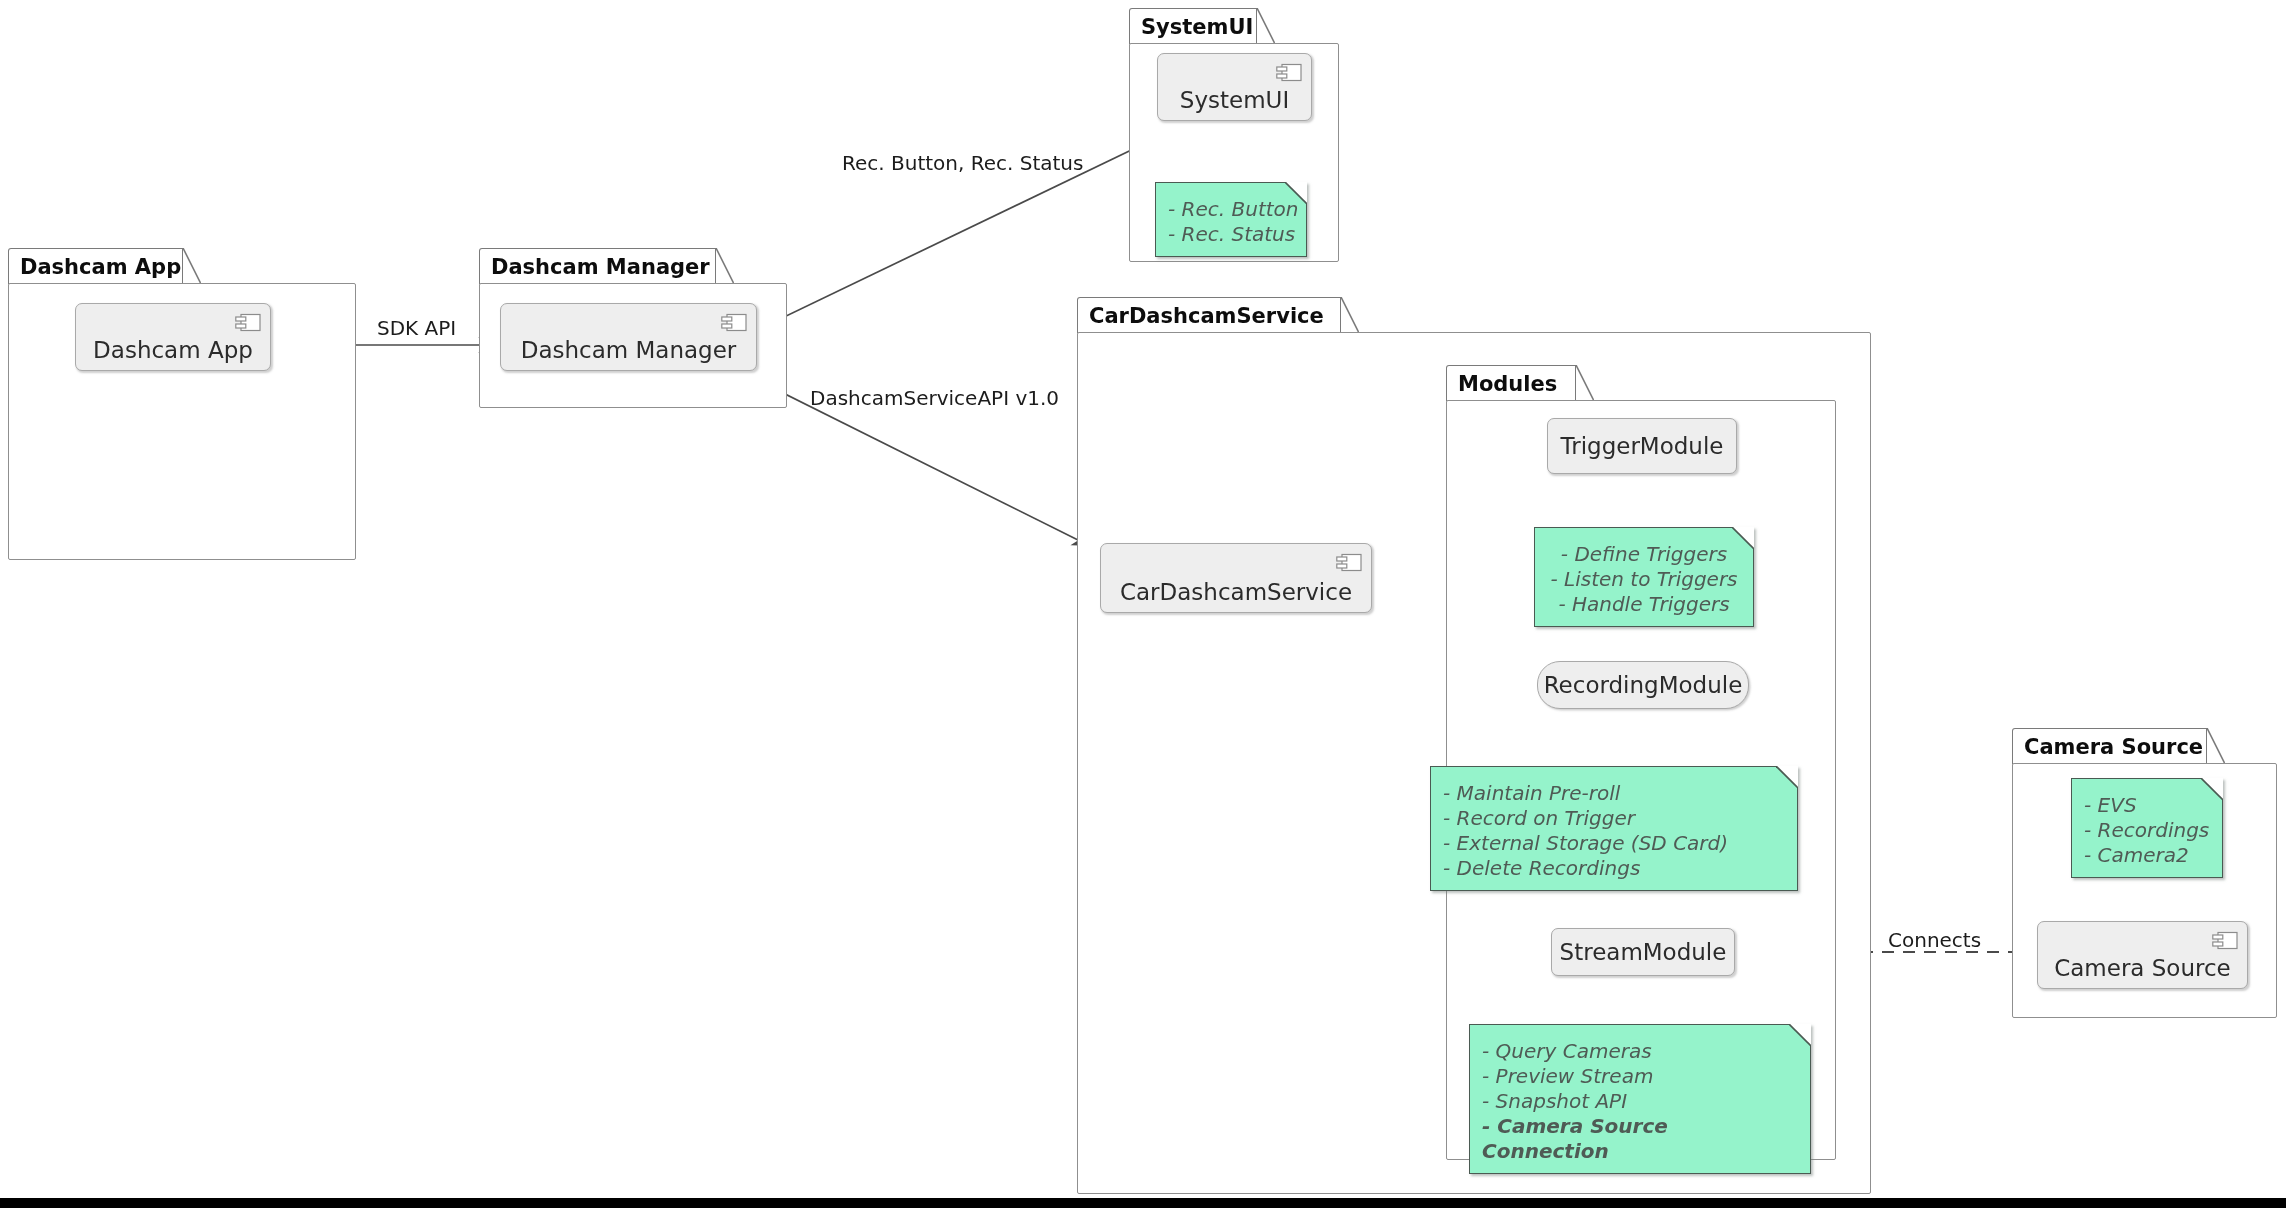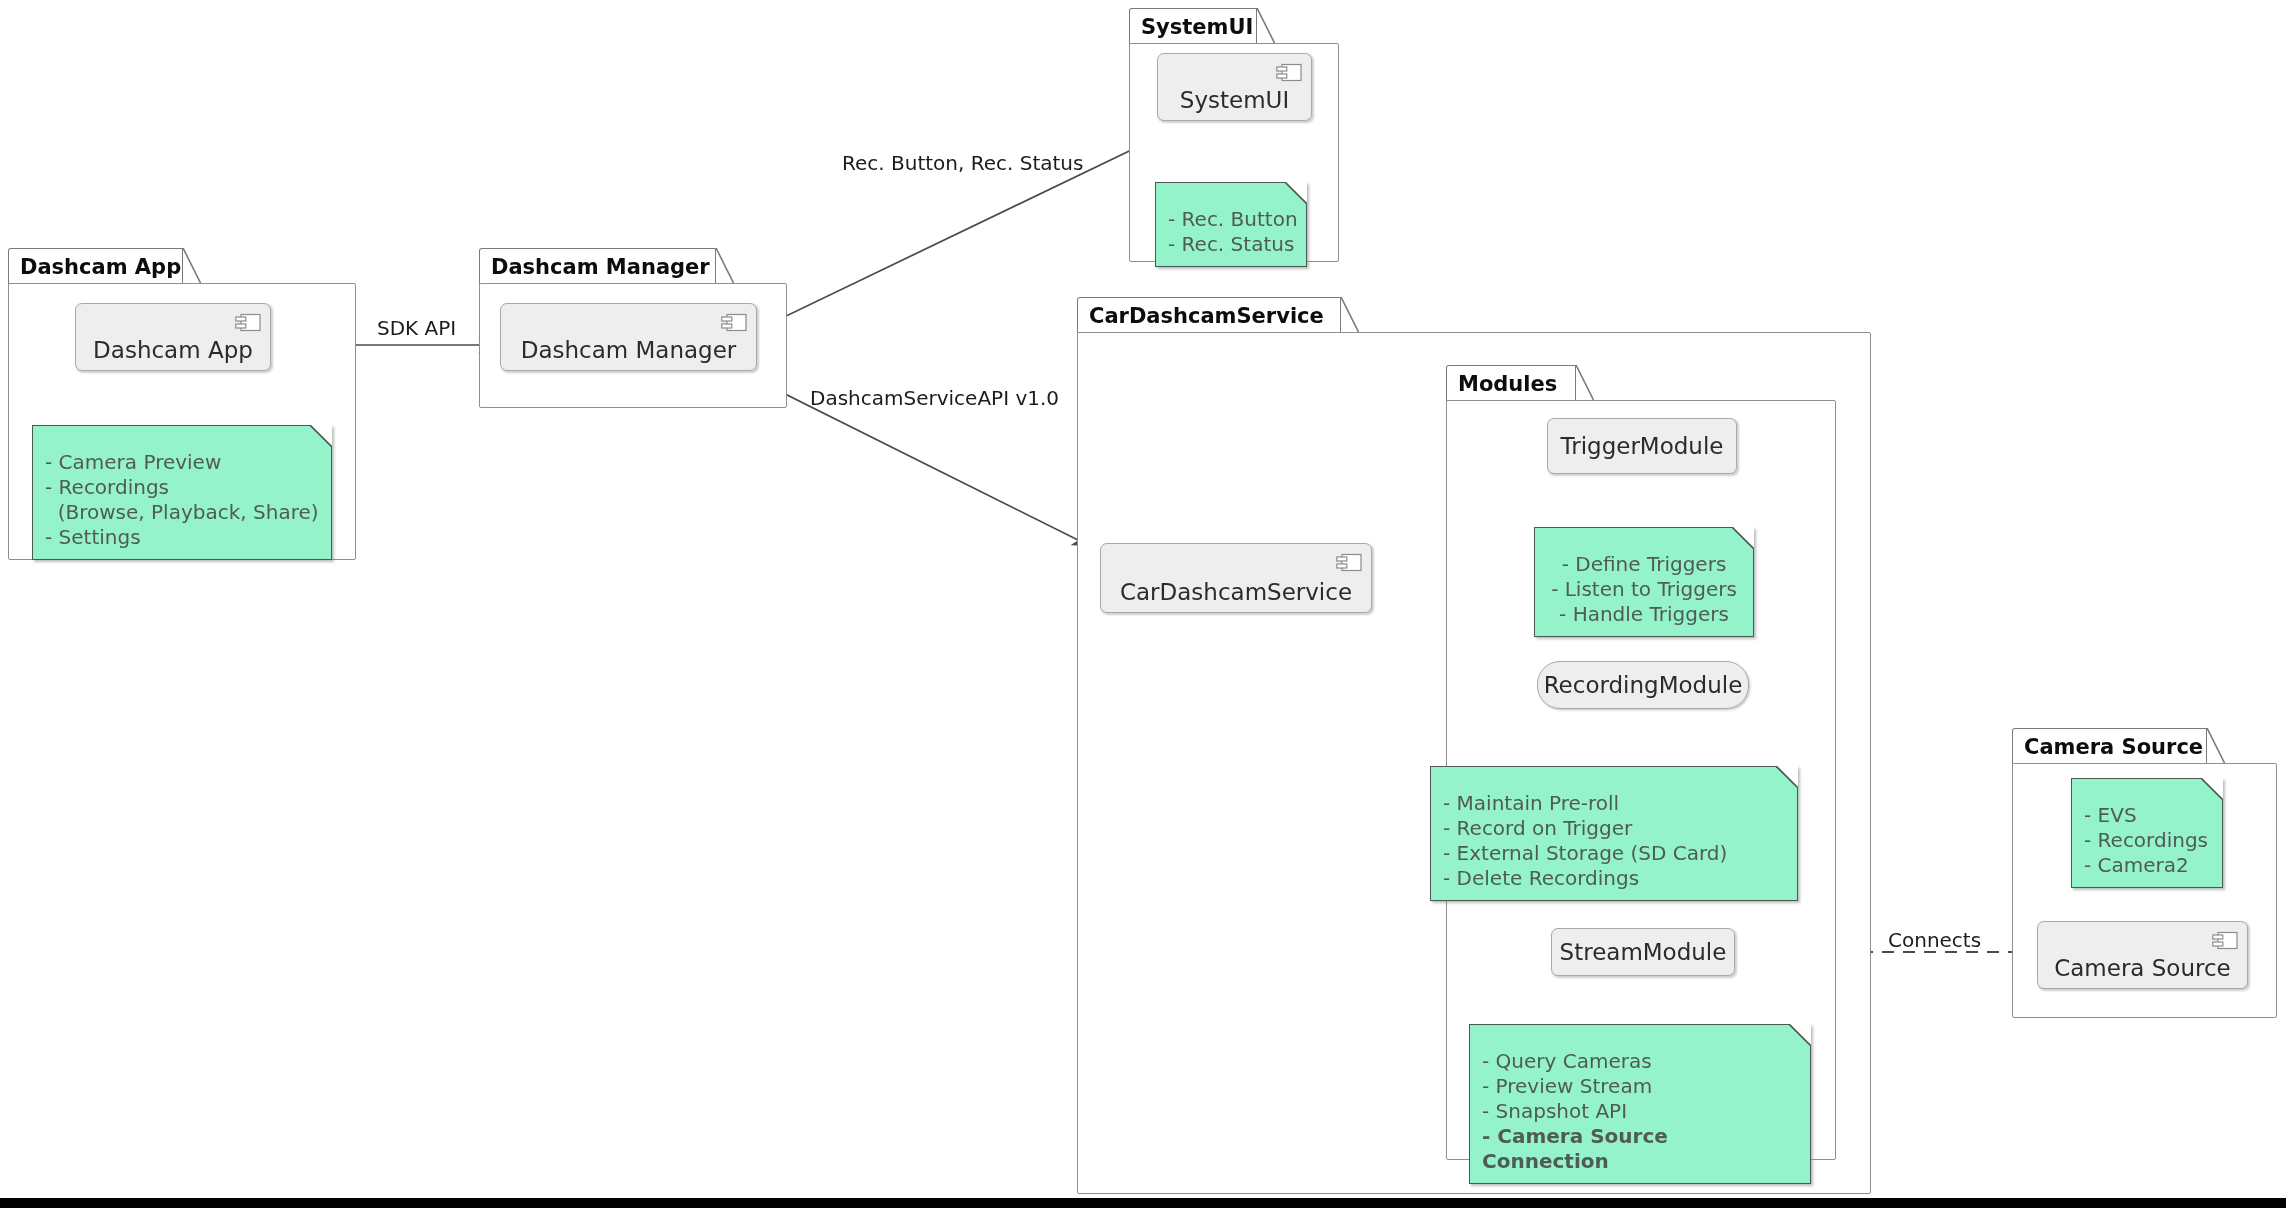--- a/index.html
+++ b/index.html
@@ -93,23 +93,24 @@
 
   
   .note {
     position: absolute;
     box-sizing: border-box;
     background: #95F3CB;
     border: 1.6px solid #4a5a52;
     font-size: 20px;
     line-height: 25px;
     color: #4f5b55;
-    padding: 24px 12px 9px 12px;
+    padding: 14px 12px 9px 12px;
     white-space: pre;
     box-shadow: 2px 2px 2.5px rgba(120,130,125,0.5);
+    font-style: italic;
   }
   .note-fold {
     position: absolute;
     right: -1px;
     top: -1px;
     width: 22px;
     height: 22px;
   }
 
   
@@ -199,30 +200,20 @@
 
   <div class="comp" style="left:75px; top:303px; width:196px; height:68px;">
     <svg class="comp-icon" viewBox="0 0 26 19">
       <rect x="6" y="1.5" width="19" height="16" fill="#ffffff" stroke="#8c8c8c" stroke-width="1.2"></rect>
       <rect x="0.8" y="4" width="10" height="4" fill="#ffffff" stroke="#8c8c8c" stroke-width="1.2"></rect>
       <rect x="0.8" y="11" width="10" height="4" fill="#ffffff" stroke="#8c8c8c" stroke-width="1.2"></rect>
     </svg>
     <span>Dashcam App</span>
   </div>
 
-  <div class="note" style="left:32px; top:425px; width:300px;"><svg class="note-fold" viewBox="0 0 22 22">
-        <path d="M0 0 L22 22 L22 0 Z" fill="#ffffff"></path>
-        <path d="M0 0 L22 22" stroke="#4a5a52" stroke-width="1.6" fill="none"></path>
-        <path d="M0 0 L0 0" stroke="#4a5a52" stroke-width="1.6"></path>
-        <path d="M22 22 L0 22" stroke="none"></path>
-        <path d="M0 0 L22 0" stroke="none"></path>
-      </svg><span>- Camera Preview
-- Recordings
-  (Browse, Playback, Share)
-- Settings</span></div>
 
   <div class="pkg" style="left:479px; top:248px; width:308px; height:160px;">
     <div class="pkg-tab" style="width:237px;">
       <span>Dashcam Manager</span>
     </div>
     <svg class="pkg-tab-fold" style="left:237px;" viewBox="0 0 18 36">
       <path d="M0 0 L18 36 L0 36 Z" fill="#ffffff"></path>
       <path d="M0 0 L18 36" stroke="#7a7a7a" stroke-width="1.6" fill="none"></path>
       <path d="M0 36 L18 36" stroke="#8f8f8f" stroke-width="1.4" fill="none"></path>
     </svg>

